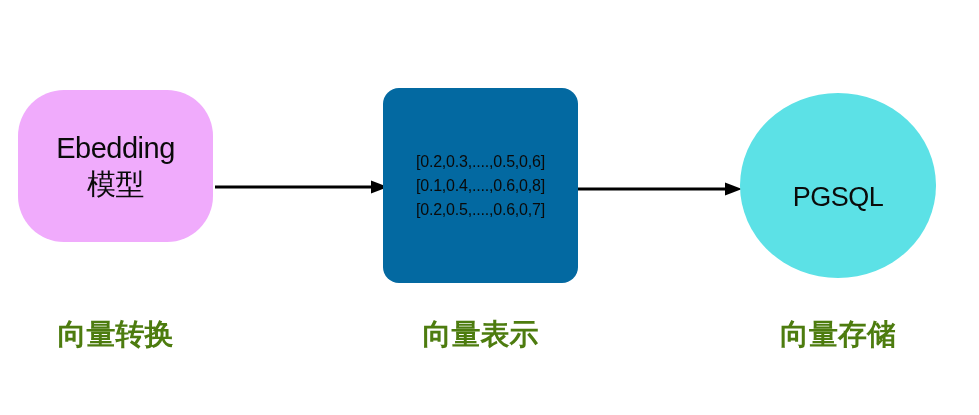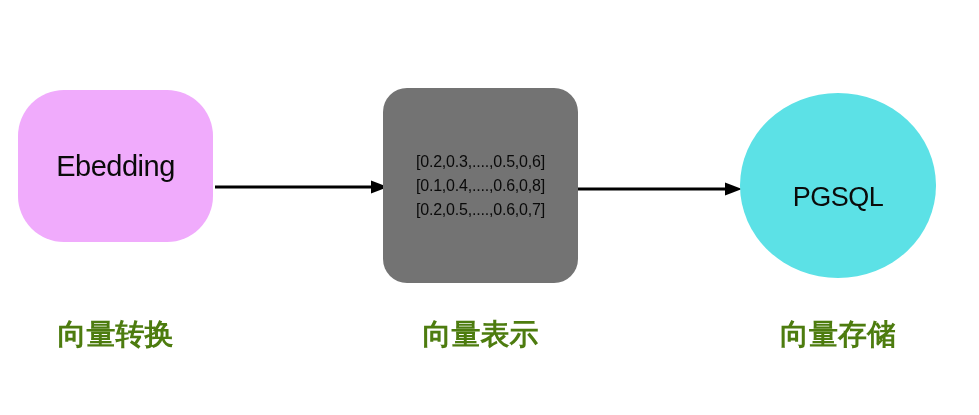--- a/index.html
+++ b/index.html
@@ -46,22 +46,22 @@
     font-size: 29px;
     line-height: 36px;
     letter-spacing: -0.5px;
     font-weight: 400;
   }
   .node-vectors {
     left: 383px;
     top: 88px;
     width: 195px;
     height: 195px;
-    background: #737373;
-    border-radius: 24px;
+    background: #0369a1;
+    border-radius: 16px;
   }
   .node-vectors .node-text {
     font-size: 16px;
     line-height: 24px;
     text-align: left;
     font-weight: 400;
     letter-spacing: -0.2px;
   }
   .node-pgsql {
     left: 740px;
@@ -102,20 +102,21 @@
     </g>
     <g>
       <line x1="578" y1="189" x2="727" y2="189" stroke="#000000" stroke-width="3"></line>
       <polygon points="742,189 725,182.5 725,195.5" fill="#000000"></polygon>
     </g>
   </svg>
 
   <div class="node node-embedding">
     <div class="node-text">
       <div>Ebedding</div>
+      <div>模型</div>
     </div>
   </div>
 
   <div class="node node-vectors">
     <div class="node-text">
       <div>[0.2,0.3,....,0.5,0,6]</div>
       <div>[0.1,0.4,....,0.6,0,8]</div>
       <div>[0.2,0.5,....,0.6,0,7]</div>
     </div>
   </div>

